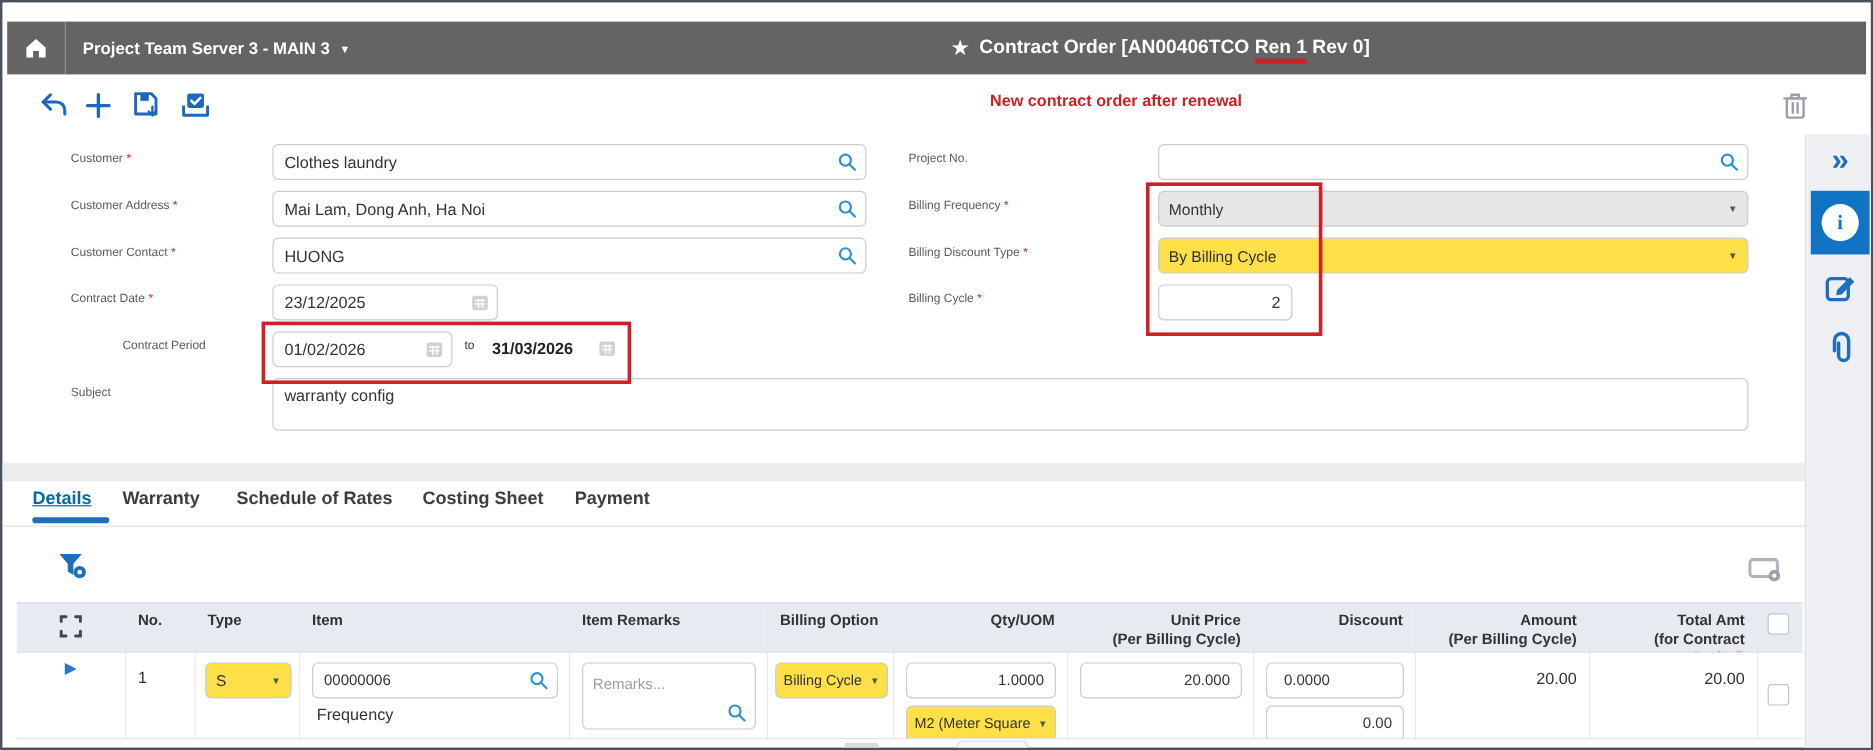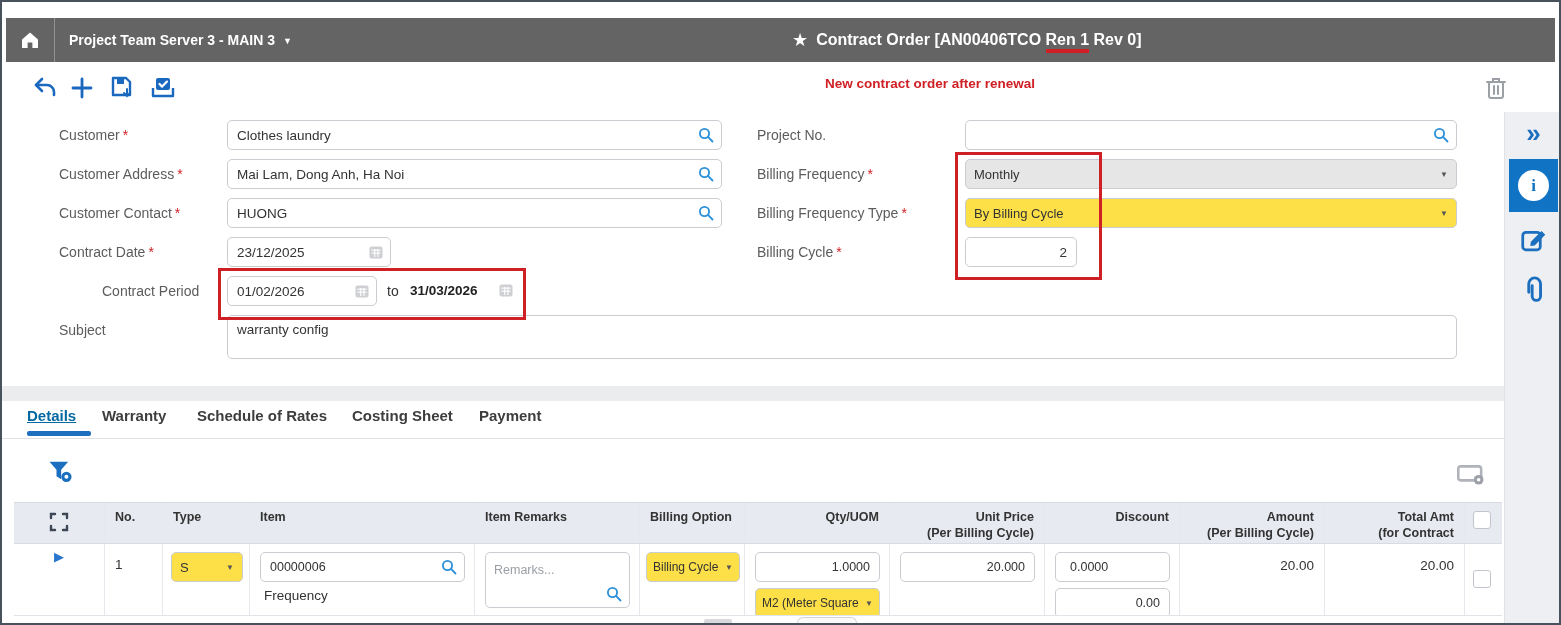--- a/index.html
+++ b/index.html
@@ -15,21 +15,21 @@
   .server{display:flex;align-items:center;gap:8px;margin-left:14px;color:#fff;font-size:14px;font-weight:bold;cursor:pointer;}
   .server .arr{font-size:9px;position:relative;top:1px;}
   .titlewrap{position:absolute;left:786px;top:0;height:100%;display:flex;align-items:center;gap:8px;color:#fff;}
   .titlewrap .star{font-size:18px;line-height:1;}
   .title-text{font-size:16px;font-weight:bold;white-space:nowrap;}
   .ren{border-bottom:4px solid #cf2025;padding-bottom:1px;}
   
   .tb-icon{position:absolute;cursor:pointer;}
   .rednote{position:absolute;left:823px;top:74px;color:#cf2025;font-size:13.5px;font-weight:bold;white-space:nowrap;}
   
-  .lbl{position:absolute;font-size:14px;color:#5c5c5c;white-space:nowrap;}
+  .lbl{position:absolute;font-size:10px;color:#5c5c5c;white-space:nowrap;}
   .req{color:#cf2025;margin-left:3px;}
   .fld{position:absolute;height:30px;}
   .inp{width:100%;height:100%;border:1px solid #c9ccd1;border-radius:5px;font-size:13.5px;color:#333;
        padding:0 30px 0 9px;background:#fff;box-sizing:border-box;font-family:inherit;outline:none;}
   .inp.noicon{padding-right:9px;}
   .inp.num{text-align:right;}
   .sic{position:absolute;right:8px;top:7px;}
   .calic{position:absolute;right:8px;top:8px;}
   .sel{border:1px solid #c9ccd1;border-radius:5px;background:#fde047;display:flex;align-items:center;
        justify-content:space-between;padding:0 8px;font-size:13px;color:#333;box-sizing:border-box;height:30px;cursor:pointer;}
@@ -158,21 +158,21 @@
   <input class="inp" readonly="" value="HUONG" style="">
   <svg class="sic" width="16" height="16" viewBox="0 0 16 16">
     <circle cx="6.5" cy="6.5" r="4.6" fill="none" stroke="#2a90d9" stroke-width="1.8"></circle>
     <line x1="10.2" y1="10.2" x2="14.5" y2="14.5" stroke="#2a90d9" stroke-width="1.8" stroke-linecap="round"></line>
   </svg>
 </div>
 
 <div class="lbl" style="left:57px;top:242px;">
   <span>Contract Date</span><span class="req">*</span>
 </div>
-<div class="fld" style="left:225px;top:235px;width:164px;">
+<div class="fld" style="left:225px;top:235px;width:188px;">
   <input class="inp" readonly="" value="23/12/2025" style="">
   <svg class="calic" width="14" height="14" viewBox="0 0 14 14">
     <rect x="0.5" y="1.5" width="13" height="12" rx="2" fill="#cfd0d4"></rect>
     <rect x="2.5" y="4.5" width="9" height="1.4" fill="#ffffff" opacity="0.8"></rect>
     <rect x="2.5" y="7.5" width="9" height="1.4" fill="#ffffff" opacity="0.8"></rect>
     <rect x="5" y="4" width="1.4" height="8" fill="#ffffff" opacity="0.8"></rect>
     <rect x="8.2" y="4" width="1.4" height="8" fill="#ffffff" opacity="0.8"></rect>
   </svg>
 </div>
 
@@ -217,21 +217,21 @@
 
 <div class="lbl" style="left:755px;top:164px;">
   <span>Billing Frequency</span><span class="req">*</span>
 </div>
 <div class="sel disabled abs" style="left:963px;top:157px;width:492px;">
   <span class="txt">Monthly</span>
   <span class="arr">▼</span>
 </div>
 
 <div class="lbl" style="left:755px;top:203px;">
-  <span>Billing Frequency Type</span><span class="req">*</span>
+  <span>Billing Discount Type</span><span class="req">*</span>
 </div>
 <div class="sel abs" style="left:963px;top:196px;width:492px;">
   <span class="txt">By Billing Cycle</span>
   <span class="arr">▼</span>
 </div>
 
 <div class="lbl" style="left:755px;top:242px;">
   <span>Billing Cycle</span><span class="req">*</span>
 </div>
 <div class="fld" style="left:963px;top:235px;width:112px;">

